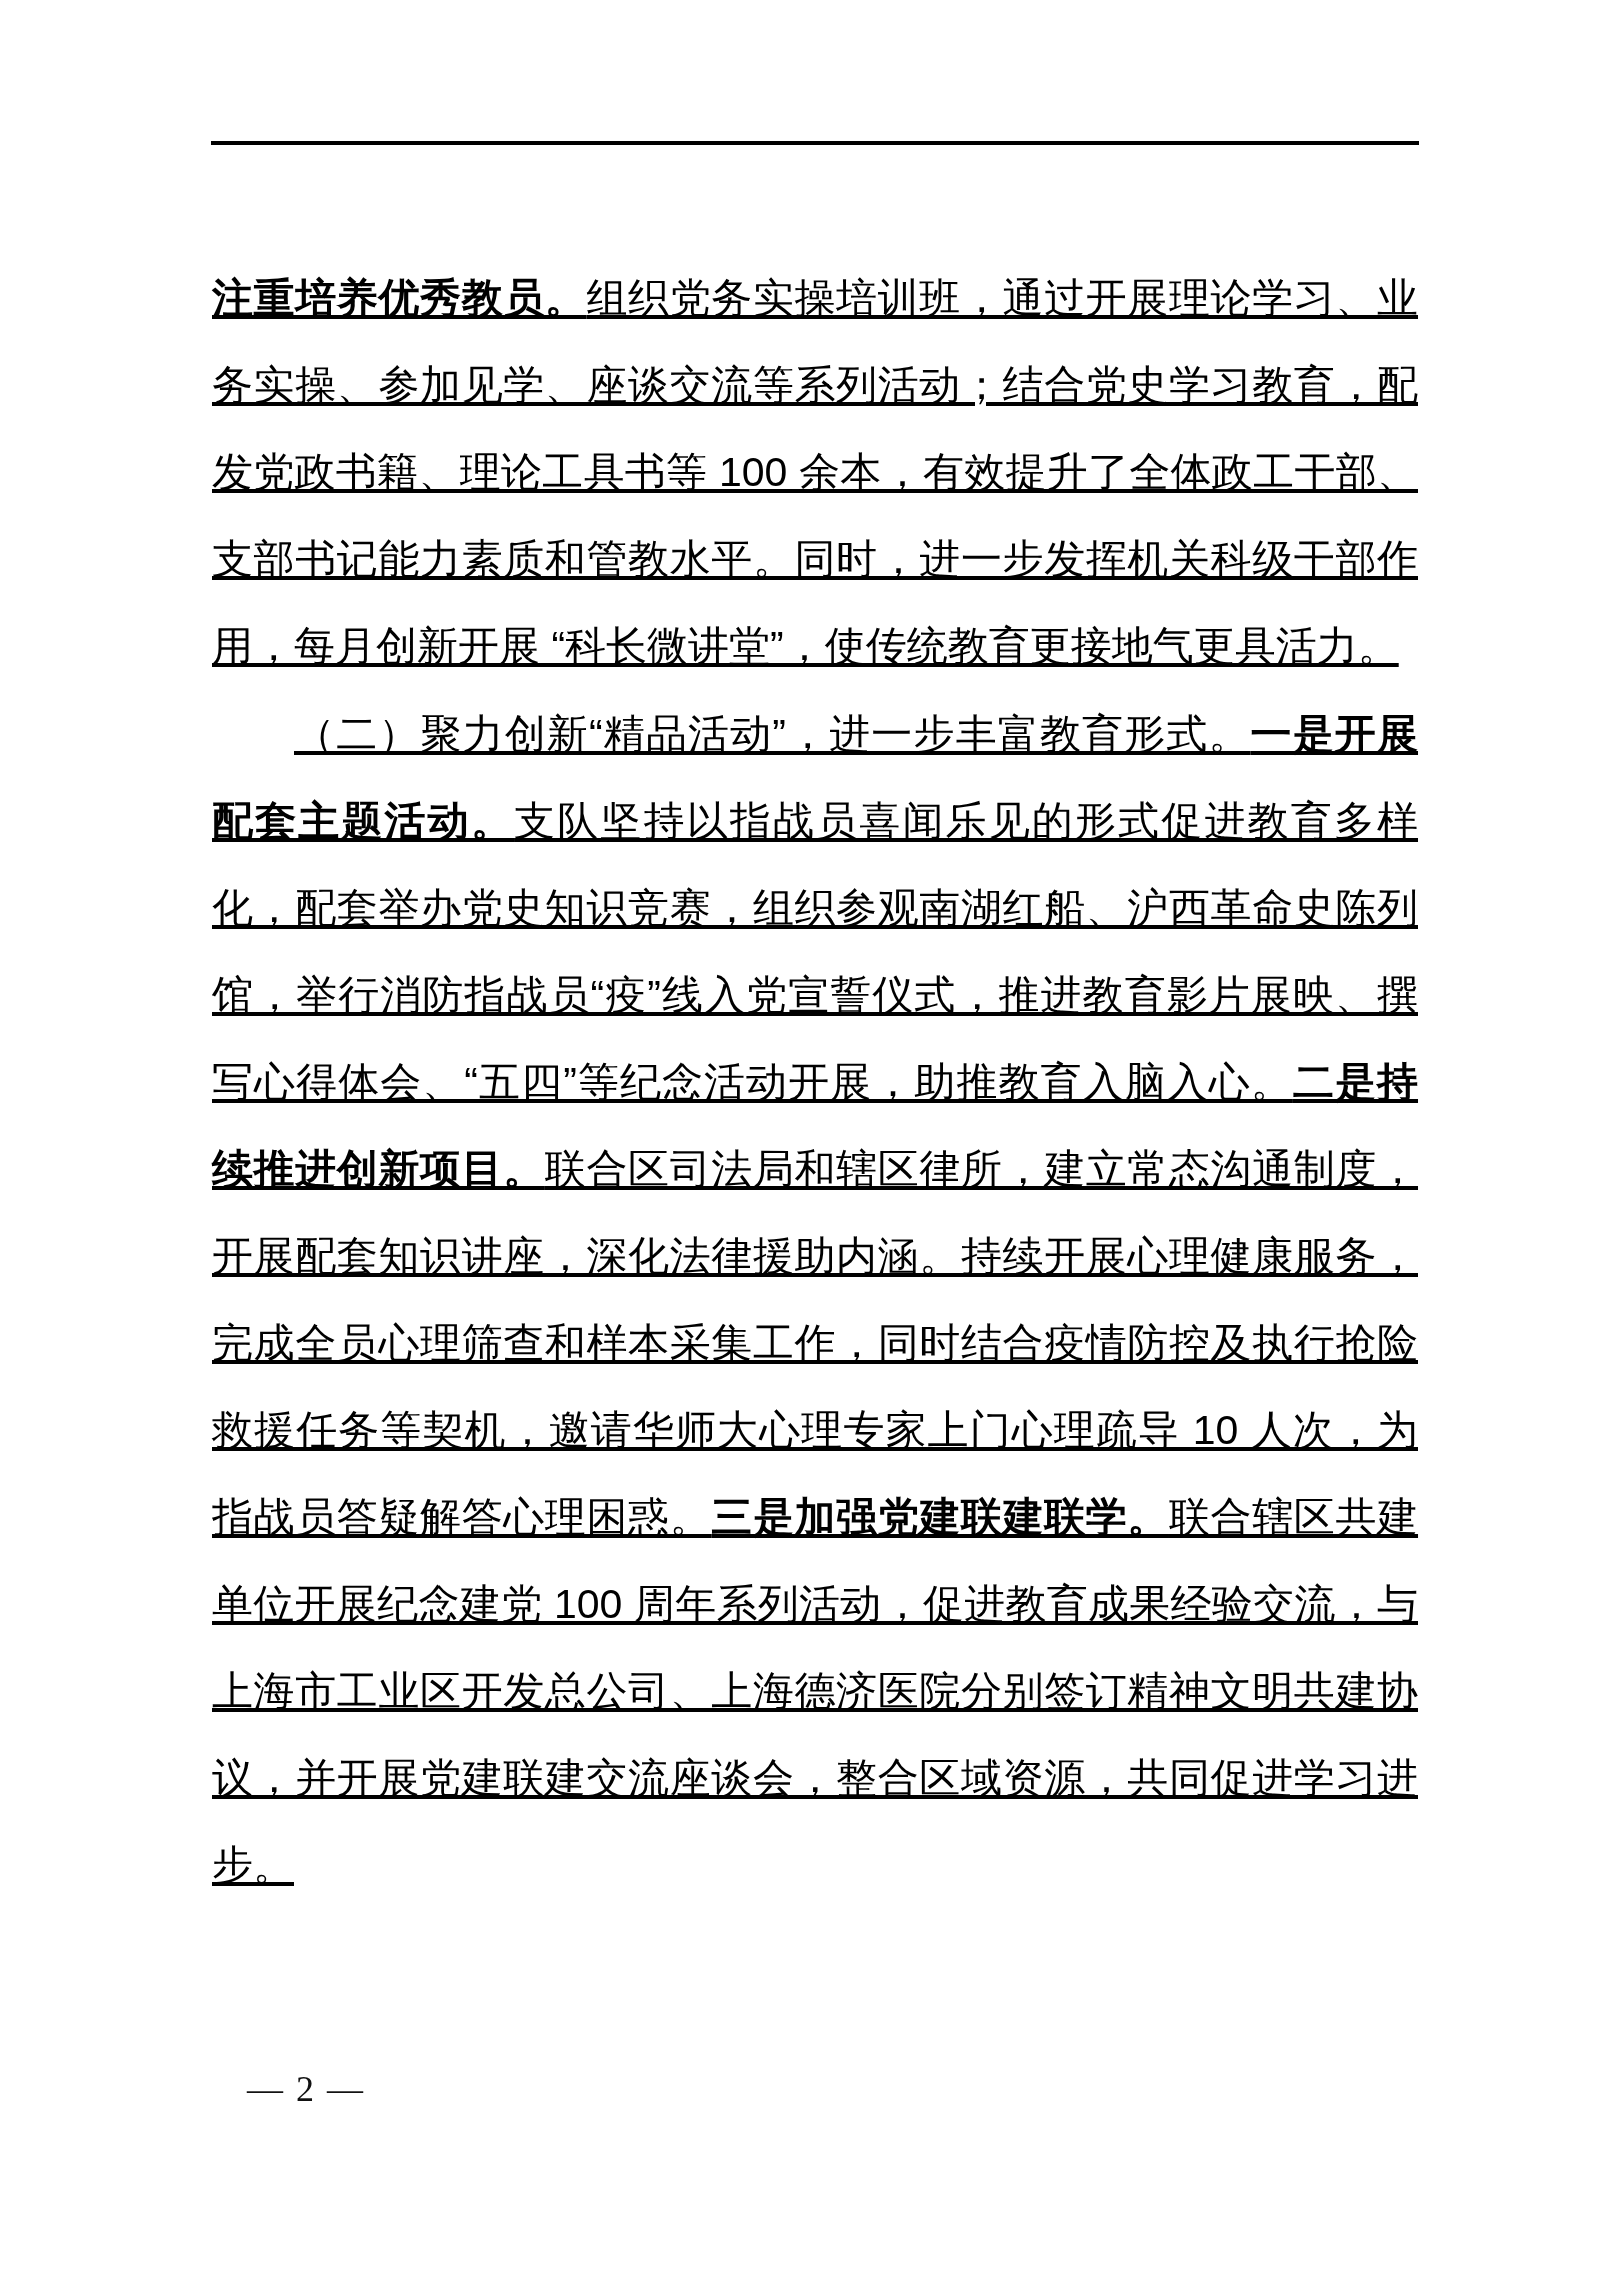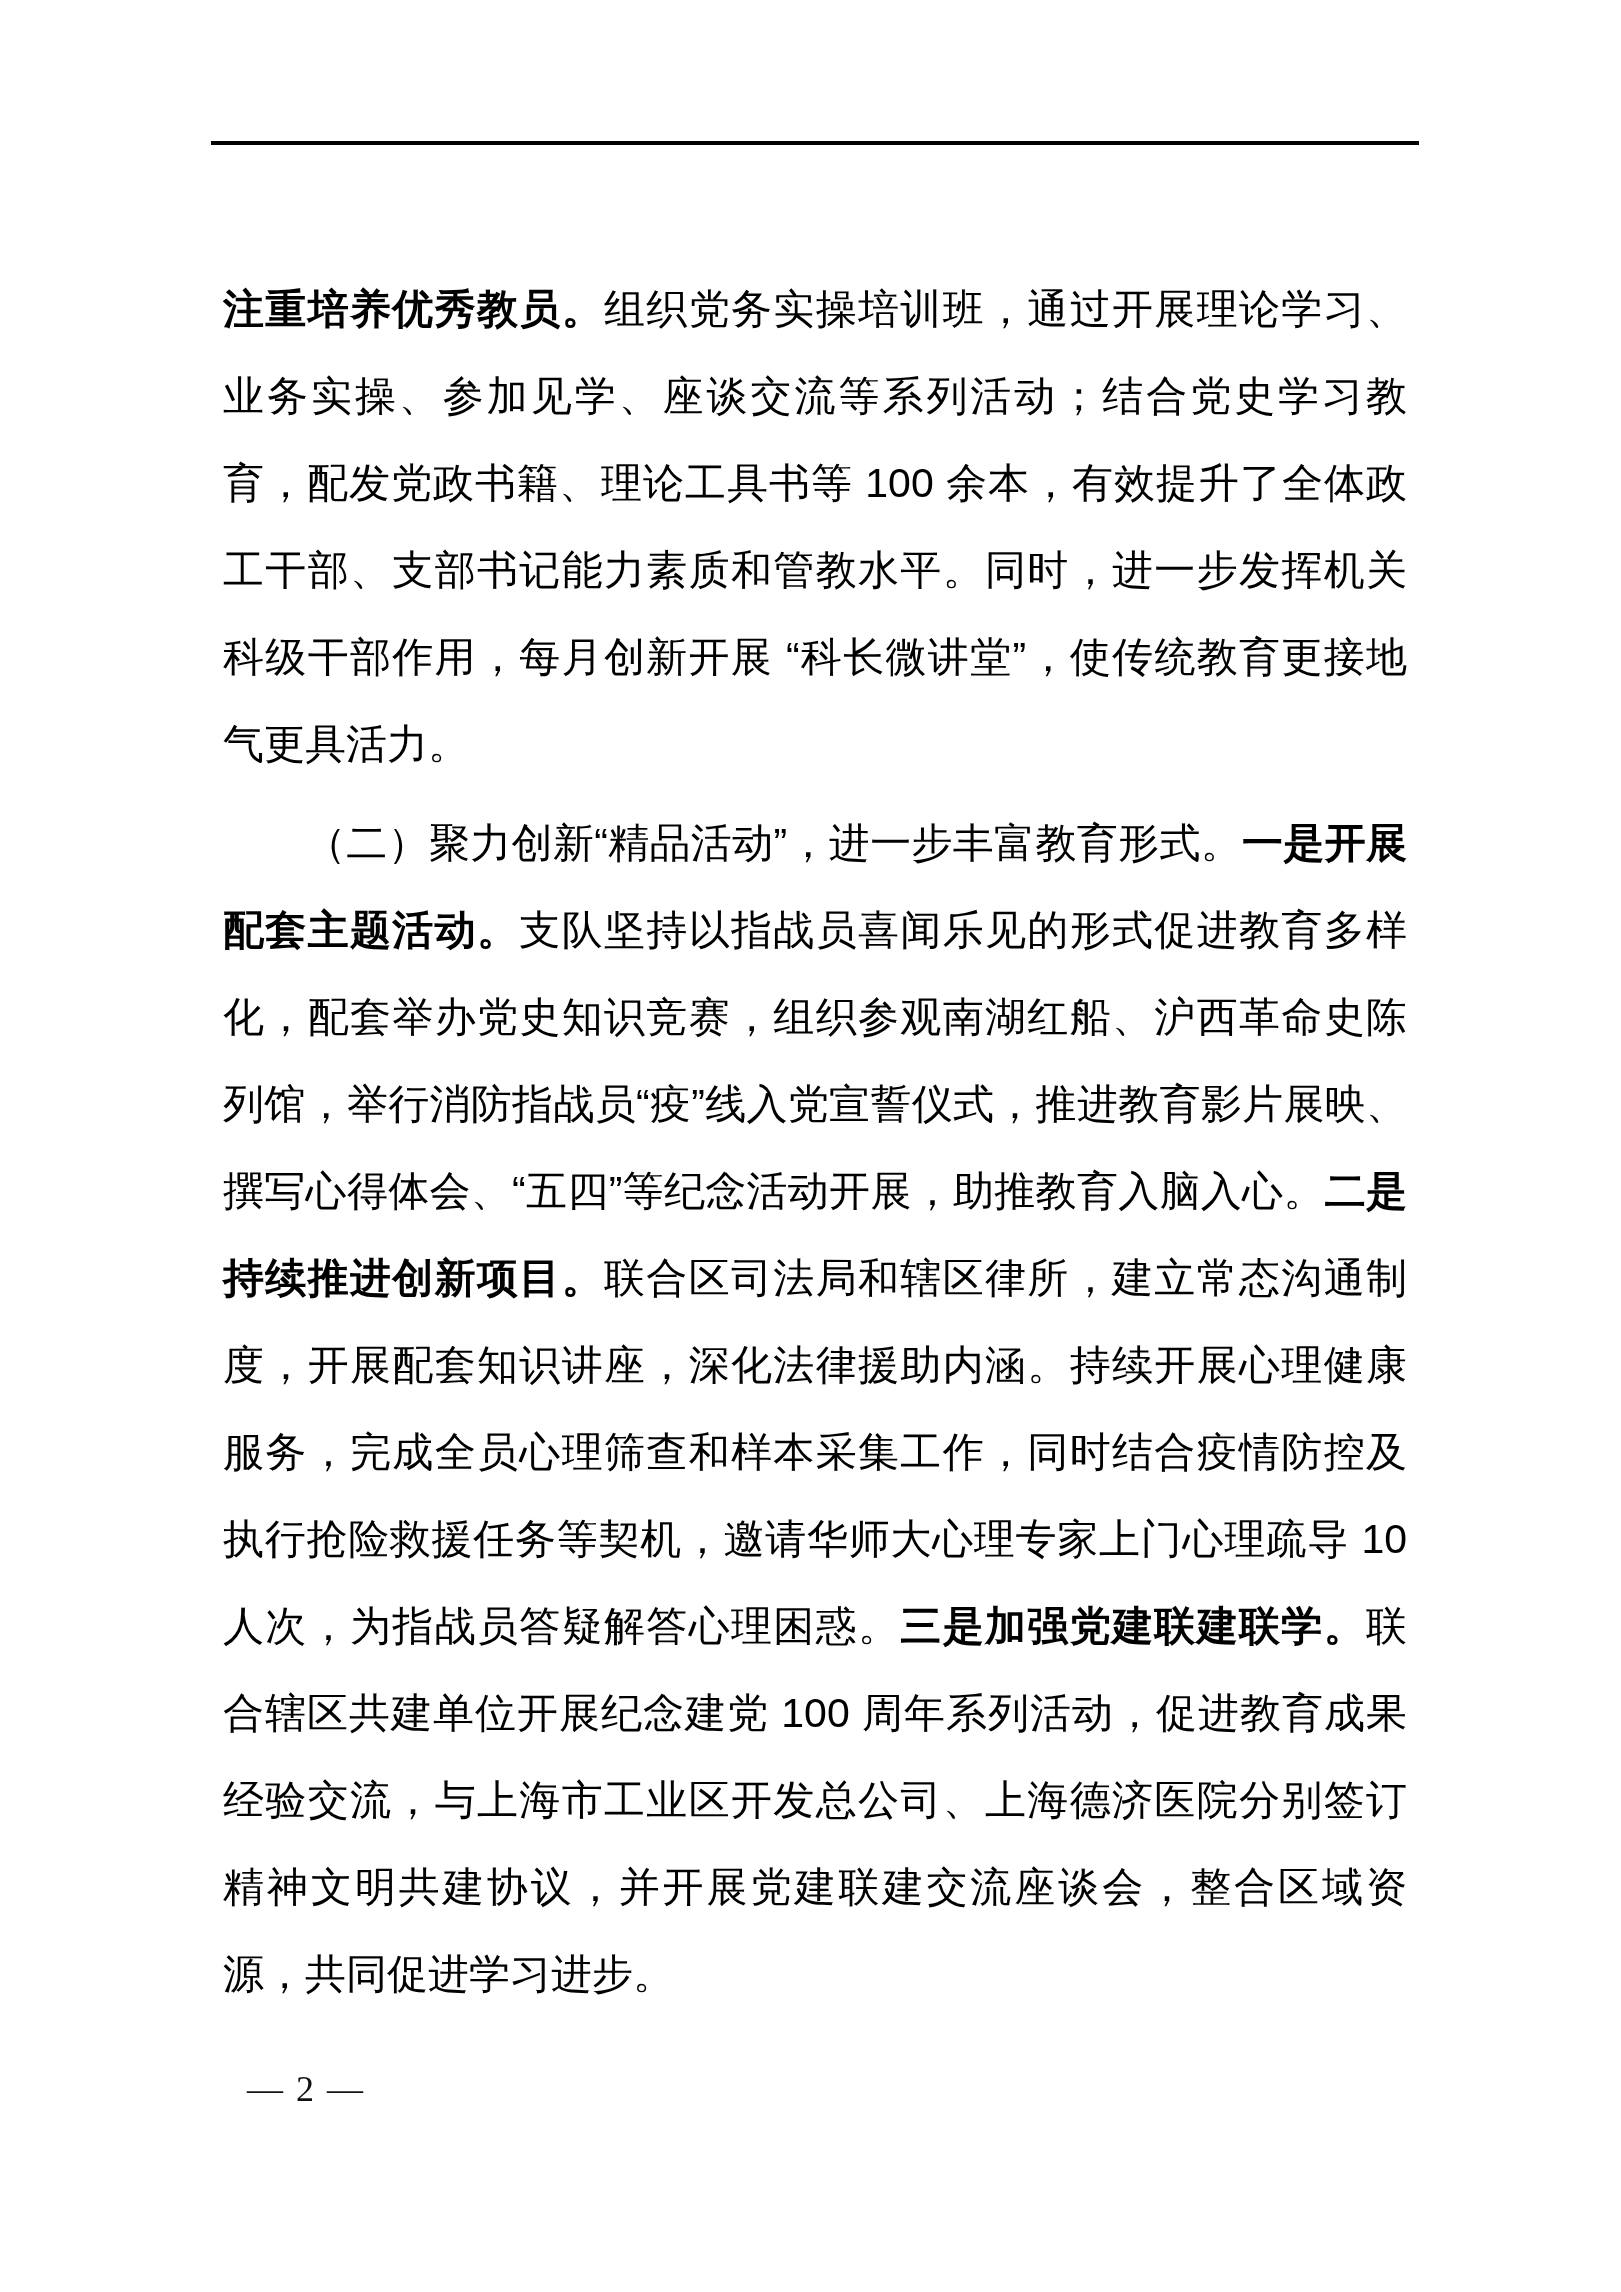--- a/index.html
+++ b/index.html
@@ -35,22 +35,23 @@
     left: 211px;
     top: 254px;
     width: 1208px;
     font-size: 41px;
     line-height: 87px;
     text-align: justify;
     text-justify: inter-character;
     color: #000000;
   }
   .para {
-    margin: 12px;
+    margin: 1px;
     padding: 0;
+    text-decoration: underline;
   }
   .para.indent {
     text-indent: 2em;
   }
   .run.bold {
     font-weight: 700;
   }
   .page-number {
     position: absolute;
     left: 247px;

